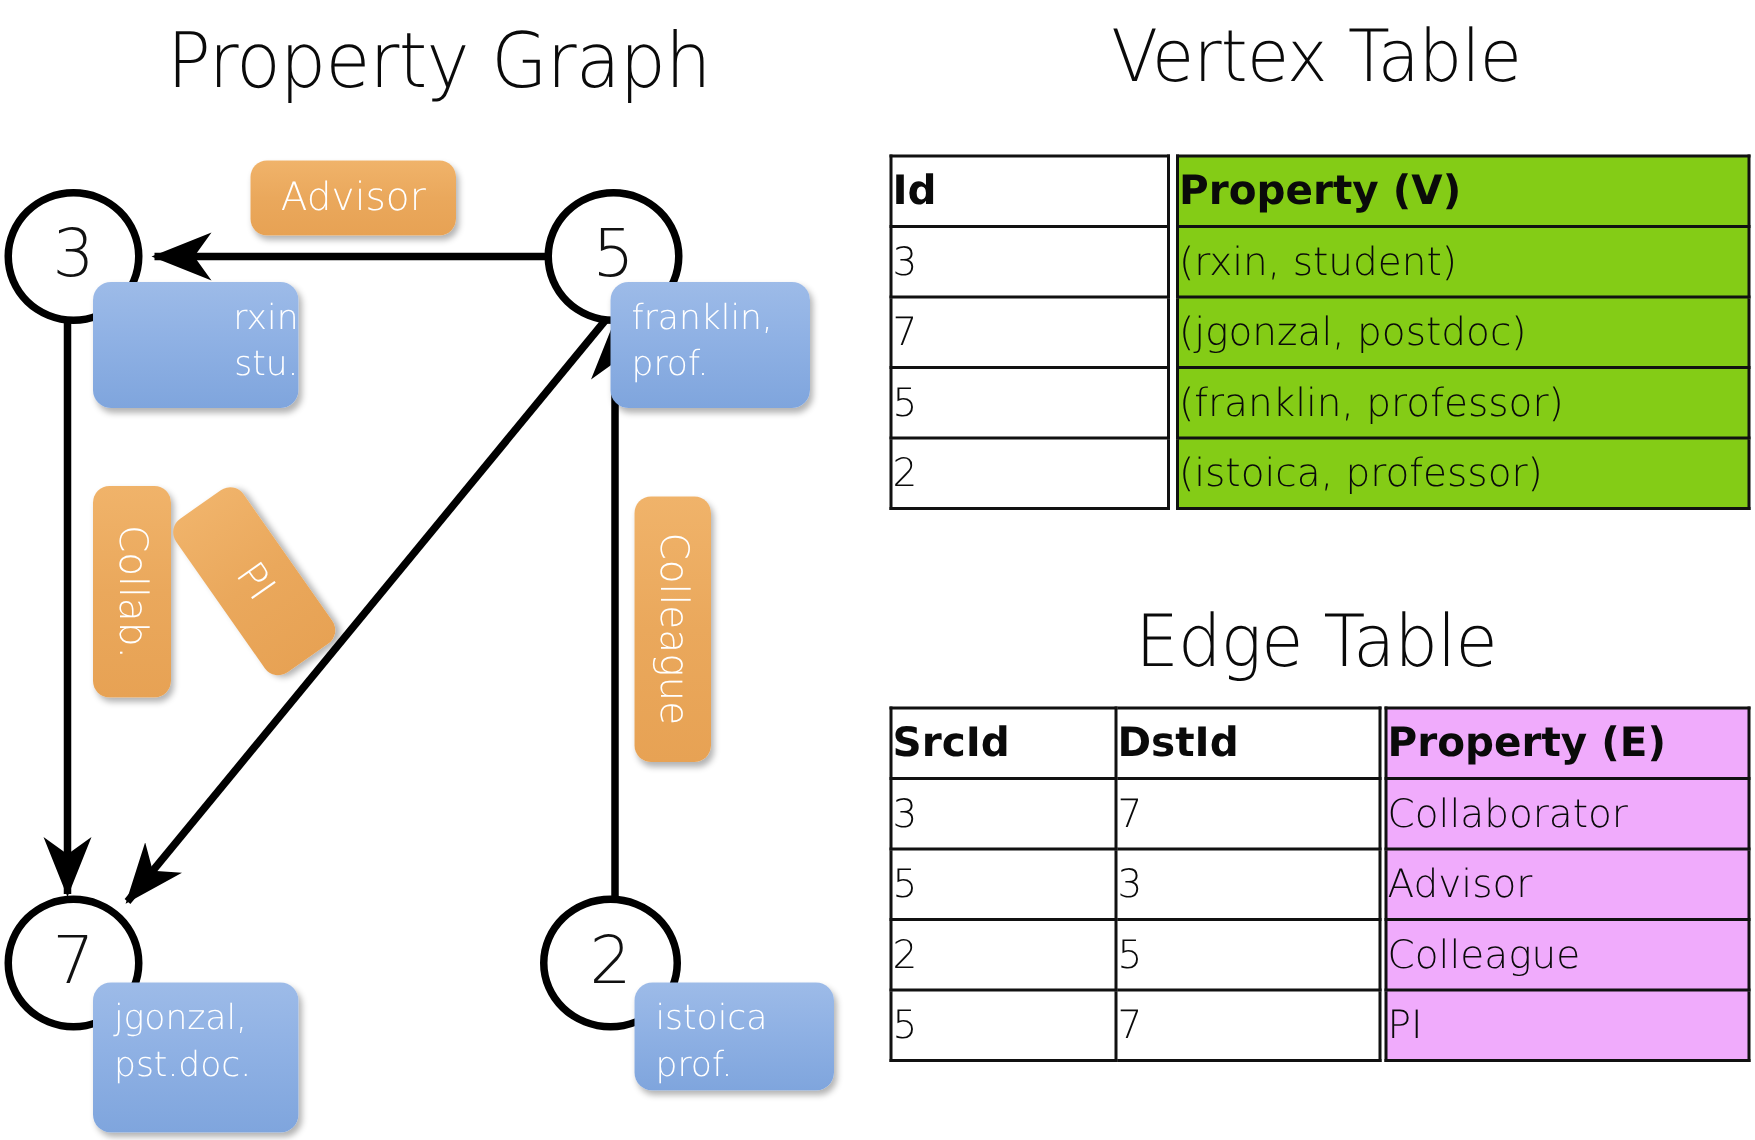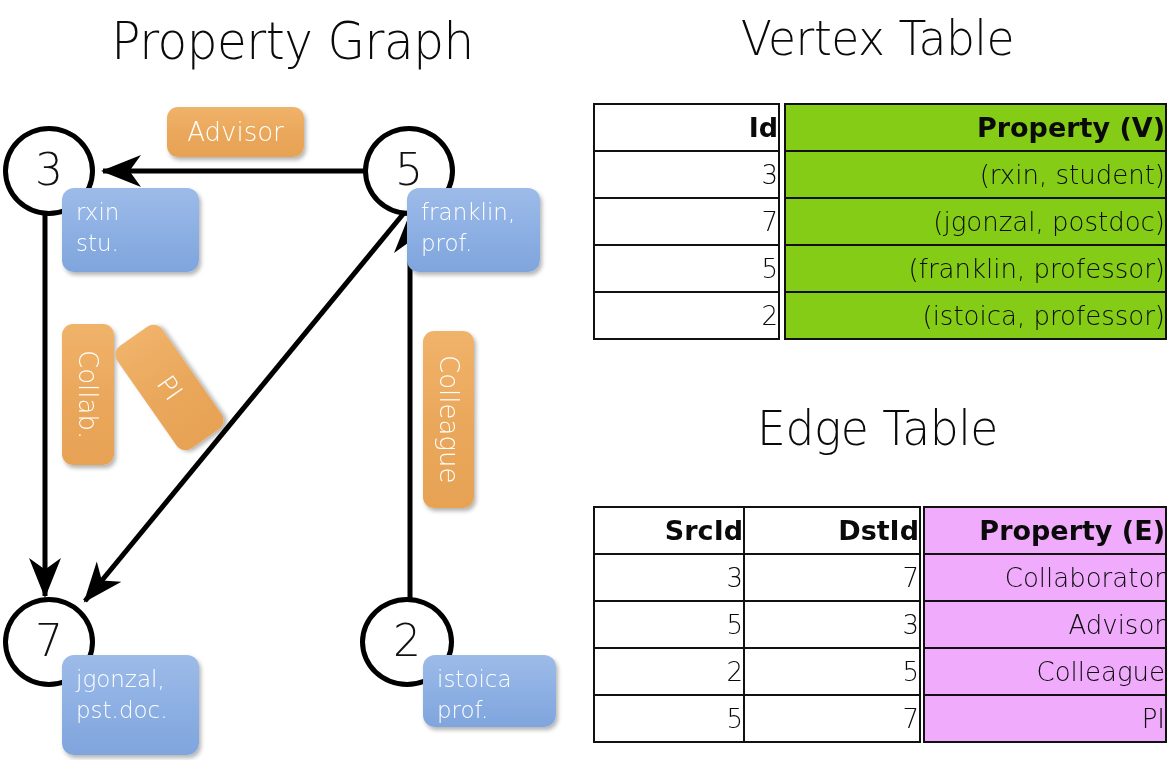--- a/index.html
+++ b/index.html
@@ -114,42 +114,42 @@
   
   .tbl {
     position: absolute;
     border-collapse: collapse;
     table-layout: fixed;
     font-family: "DejaVu Sans", sans-serif;
     font-weight: 300;
   }
   .tbl td, .tbl th {
     border: 2px solid #111;
-    text-align: right;
+    text-align: left;
     font-size: 26px;
     font-weight: 300;
     padding: 0;
     height: 45px;
     color: #0a0a0a;
   }
   .tbl th {
     font-weight: bold;
     font-size: 27px;
   }
   .gap-col {
     border: none !important;
     width: 6px;
     background: #fff;
     padding: 0 !important;
   }
   .v-prop { background: #84cc16; }
   .e-prop { background: #f0abfc; }
 
   #vertex-table { left: 593px; top: 103px; width: 572px; }
-  #edge-table   { left: 593px; top: 506px; width: 572px; padding-left: 12px; }
+  #edge-table   { left: 593px; top: 471px; width: 572px; padding-left: 12px; }
 </style>
 </head>
 <body>
 
 <div id="graph-panel">
 
   <div class="title" id="title-property-graph">Property Graph</div>
 
   <svg id="graph-edges" viewBox="0 0 585 760">
     <defs>
@@ -173,21 +173,21 @@
   <div class="node-circle" style="left:363px; top:126px; width:92px; height:90px;">
     <span>5</span>
   </div>
   <div class="node-circle" style="left:3px; top:597px; width:92px; height:90px;">
     <span>7</span>
   </div>
   <div class="node-circle" style="left:360px; top:597px; width:94px; height:90px;">
     <span>2</span>
   </div>
 
-  <div class="prop-box" style="left:62px; top:188px; width:137px; height:84px;">rxin
+  <div class="prop-box" style="left:62px; top:188px; width:137px; height:84px;text-align:right;">rxin
 stu.</div>
 
   <div class="prop-box" style="left:407px; top:188px; width:133px; height:84px;">franklin,
 prof.</div>
 
   <div class="prop-box" style="left:62px; top:655px; width:137px; height:100px;">jgonzal,
 pst.doc.</div>
 
   <div class="prop-box" style="left:423px; top:655px; width:133px; height:72px;">istoica
 prof.</div>

